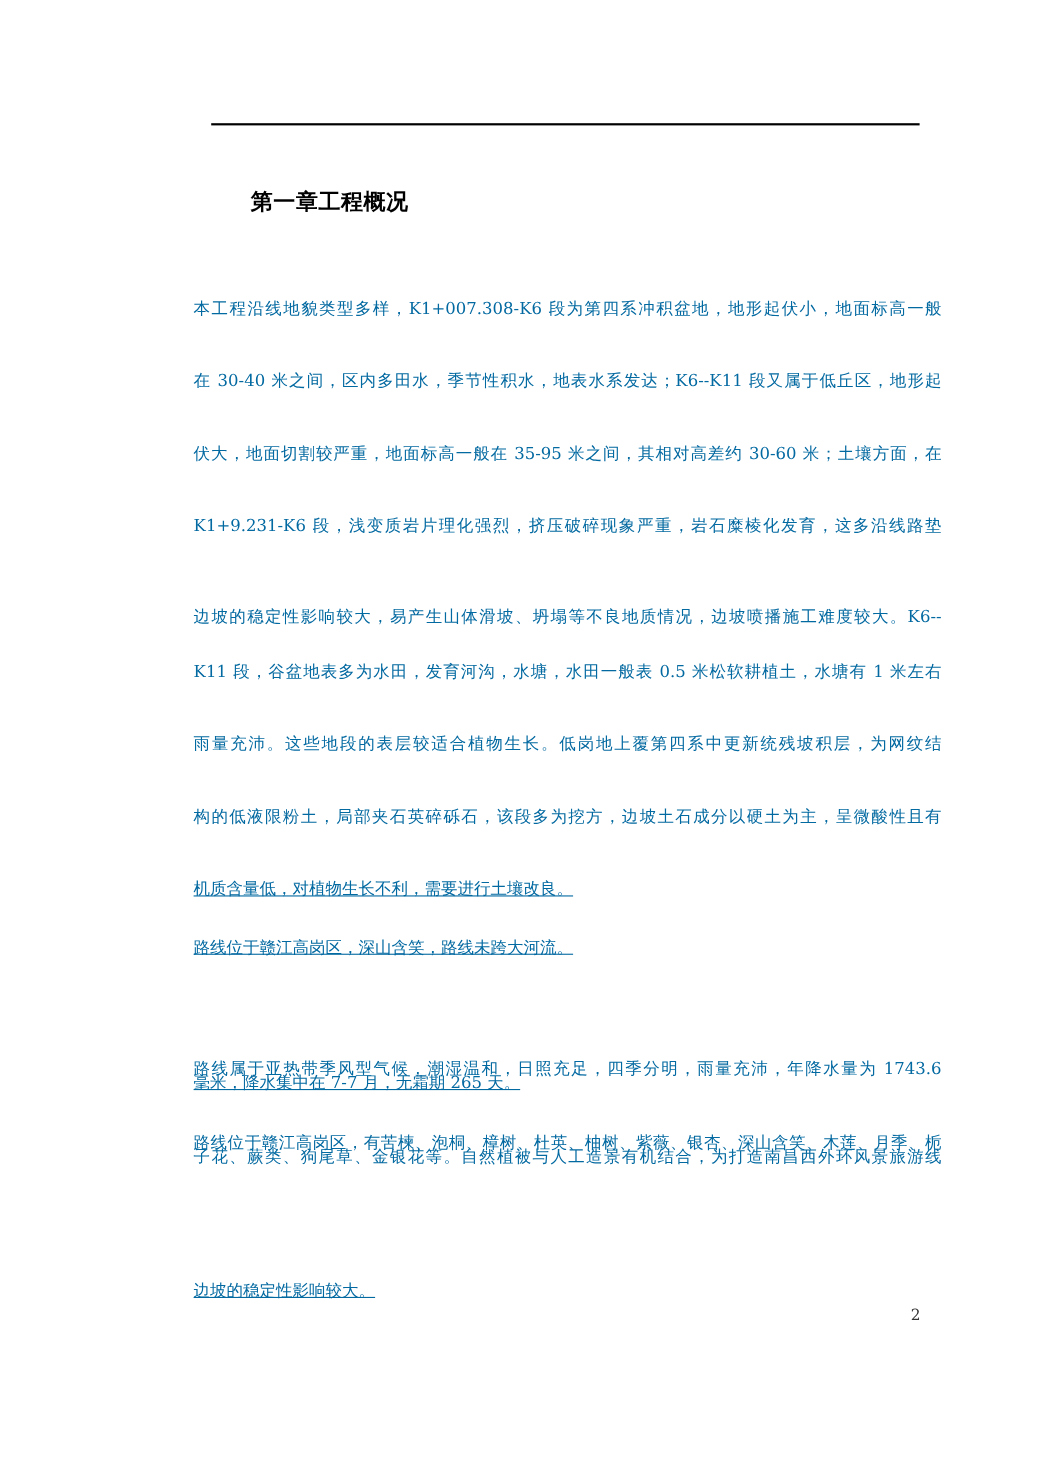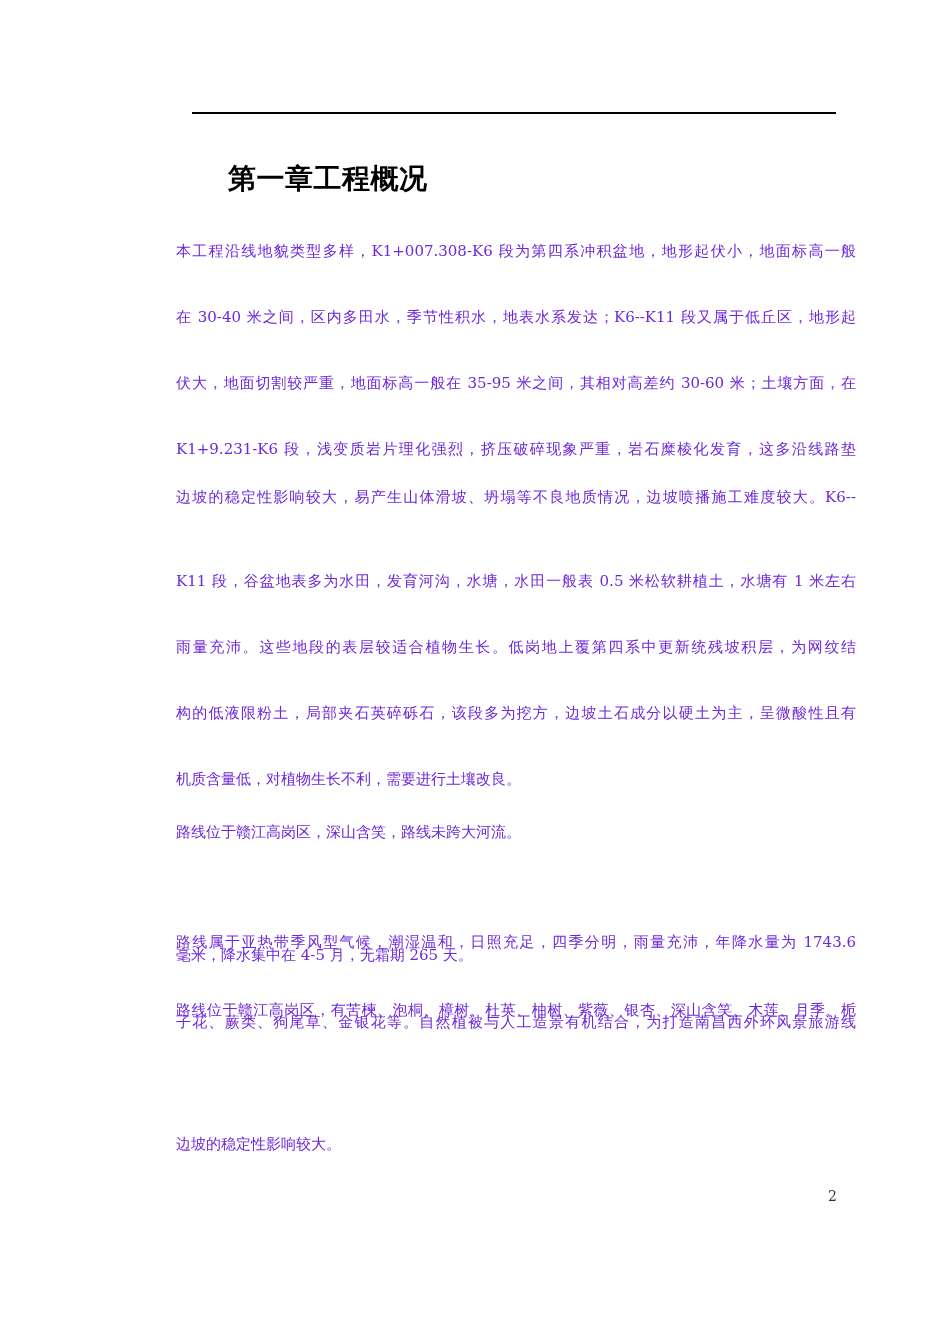--- a/index.html
+++ b/index.html
@@ -19,41 +19,43 @@
       position: absolute;
       left: 192px;
       top: 112px;
       width: 644px;
       height: 0;
       border-top: 2px solid #000000;
     }
     .chapter-title {
       position: absolute;
       left: 228px;
-      top: 160px;
+      top: 170px;
       font-family: "DejaVu Sans", "Liberation Sans", sans-serif;
       font-weight: bold;
-      font-size: 28px;
+      font-size: 20px;
       letter-spacing: 0.5px;
       color: #000000;
       white-space: nowrap;
     }
     .para-line {
       position: absolute;
       left: 176px;
       width: 680px;
       font-size: 15px;
       line-height: 20px;
       white-space: nowrap;
       text-align: justify;
       text-align-last: justify;
-      color: #6d28d9;
+      color: #0369a1;
+      margin-top: 29px;
     }
     .para-line.last {
       text-align-last: left;
+      text-decoration: underline;
     }
     .page-number {
       position: absolute;
       left: 828px;
       top: 1188px;
       font-size: 14px;
       color: #333333;
     }
   </style>
 </head>
@@ -62,34 +64,34 @@
 <div>
   <div class="header-rule"></div>
 
   <div class="chapter-title">第一章工程概况</div>
 
   <div>
     <div class="para-line" style="top:241px">本工程沿线地貌类型多样，K1+007.308-K6 段为第四系冲积盆地，地形起伏小，地面标高一般</div>
     <div class="para-line" style="top:307px">在 30-40 米之间，区内多田水，季节性积水，地表水系发达；K6--K11 段又属于低丘区，地形起</div>
     <div class="para-line" style="top:373px">伏大，地面切割较严重，地面标高一般在 35-95 米之间，其相对高差约 30-60 米；土壤方面，在</div>
     <div class="para-line" style="top:439px">K1+9.231-K6 段，浅变质岩片理化强烈，挤压破碎现象严重，岩石糜棱化发育，这多沿线路垫</div>
-    <div class="para-line" style="top:487px">边坡的稳定性影响较大，易产生山体滑坡、坍塌等不良地质情况，边坡喷播施工难度较大。K6--</div>
+    <div class="para-line" style="top:521px">边坡的稳定性影响较大，易产生山体滑坡、坍塌等不良地质情况，边坡喷播施工难度较大。K6--</div>
     <div class="para-line" style="top:571px">K11 段，谷盆地表多为水田，发育河沟，水塘，水田一般表 0.5 米松软耕植土，水塘有 1 米左右</div>
     <div class="para-line" style="top:637px">雨量充沛。这些地段的表层较适合植物生长。低岗地上覆第四系中更新统残坡积层，为网纹结</div>
     <div class="para-line" style="top:703px">构的低液限粉土，局部夹石英碎砾石，该段多为挖方，边坡土石成分以硬土为主，呈微酸性且有</div>
     <div class="para-line last" style="top:769px">机质含量低，对植物生长不利，需要进行土壤改良。</div>
   </div>
 
   <div>
     <div class="para-line last" style="top:822px">路线位于赣江高岗区，深山含笑，路线未跨大河流。</div>
   </div>
 
   <div>
     <div class="para-line" style="top:932px">路线属于亚热带季风型气候，潮湿温和，日照充足，四季分明，雨量充沛，年降水量为 1743.6</div>
-    <div class="para-line last" style="top:945px">毫米，降水集中在 4-5 月，无霜期 265 天。</div>
+    <div class="para-line last" style="top:945px">毫米，降水集中在 7-7 月，无霜期 265 天。</div>
   </div>
 
   <div>
     <div class="para-line" style="top:1000px">路线位于赣江高岗区，有苦楝、泡桐、樟树、杜英、柚树、紫薇、银杏、深山含笑、木莲、月季、栀</div>
     <div class="para-line" style="top:1012px">子花、蕨类、狗尾草、金银花等。自然植被与人工造景有机结合，为打造南昌西外环风景旅游线</div>
     <div class="para-line last" style="top:1134px">边坡的稳定性影响较大。</div>
   </div>
 
   <div class="page-number">2</div>
 </div>

